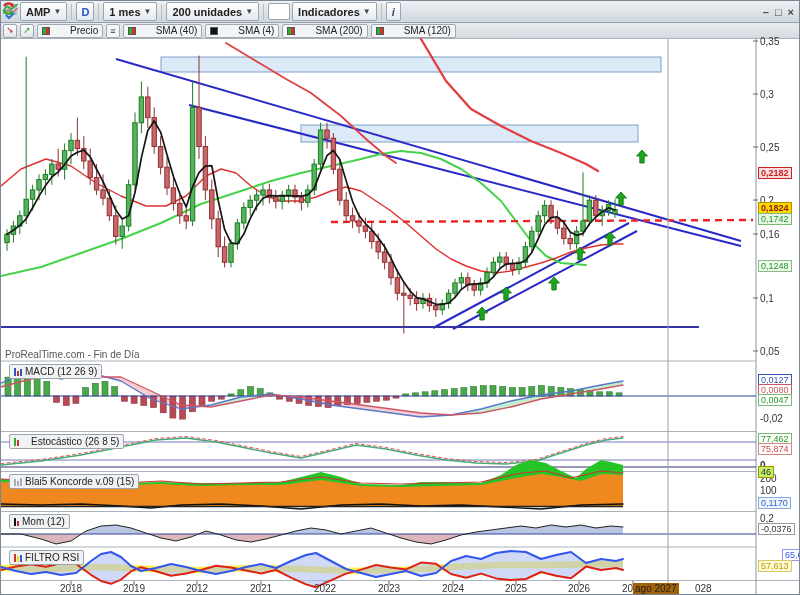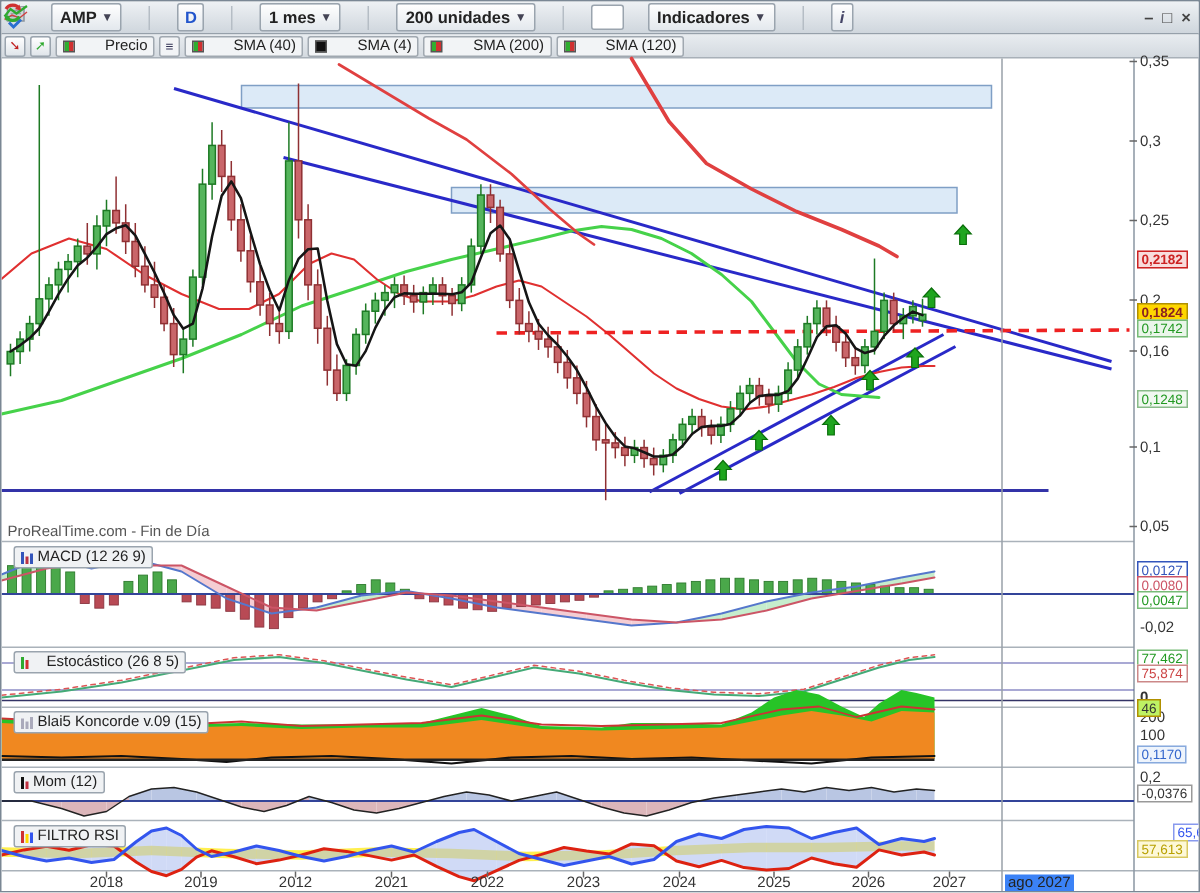--- a/index.html
+++ b/index.html
@@ -1,21 +1,21 @@
 <!DOCTYPE html>
 <html><head>
 <meta charset="utf-8">
 <style>
   html,body{margin:0;padding:0;background:#e8e8e8;}
   #app{position:relative;width:800px;height:595px;background:#ffffff;border:1px solid #7a8794;
        font-family:"Liberation Sans",sans-serif;overflow:hidden;box-sizing:border-box;}
   
   #titlebar{position:absolute;left:0;top:0;width:800px;height:22px;
     background:linear-gradient(#eef1f4,#cfd6dd);border-bottom:1px solid #96a0aa;
-    display:flex;align-items:center;gap:16px;padding:0 3px;box-sizing:border-box;font-size:11px;color:#222;}
+    display:flex;align-items:center;gap:2px;padding:0 3px;box-sizing:border-box;font-size:11px;color:#222;}
   .tbtn{display:flex;align-items:center;gap:3px;background:linear-gradient(#ffffff,#e3e8ed);
     border:1px solid #9aa4ae;border-radius:2px;padding:1px 5px;height:15px;font-weight:bold;cursor:default;}
   .caret{font-size:8px;color:#445;}
   .tsep{width:1px;height:16px;background:#b5bdc5;margin:0 2px;}
   #win-controls{margin-left:auto;display:flex;align-items:center;gap:6px;padding-right:4px;
     font-weight:bold;color:#444;font-size:11px;}
   #win-controls span{cursor:default;}
   
   #legendrow{position:absolute;left:0;top:22px;width:800px;height:16px;
     background:linear-gradient(#e8ecf0,#d4dae0);border-bottom:1px solid #a8b0b8;
@@ -31,21 +31,21 @@
   .panel-label{position:absolute;display:flex;align-items:center;gap:3px;background:#f0f2f4;
     border:1px solid #9aa4ae;border-radius:2px;padding:0 4px;height:13px;font-size:10px;color:#222;z-index:6;}
   .ind-ico{display:inline-flex;align-items:flex-end;gap:1px;height:8px;}
   .ind-ico i{display:block;width:2px;}
   #watermark{position:absolute;left:4px;top:348px;font-size:10px;color:#555;z-index:6;}
   
   .ax{position:absolute;left:759px;font-size:10px;color:#333;z-index:6;}
   .vbox{position:absolute;left:757px;font-size:9px;z-index:7;border:1px solid;padding:0 2px;background:#fff;line-height:10px;}
   
   .yr{position:absolute;top:582px;font-size:10px;color:#333;z-index:6;transform:translateX(-50%);}
-  #ago{position:absolute;left:669px;top:582px;background:#3b82f6;color:#222;font-size:10px;
+  #ago{position:absolute;left:632px;top:582px;background:#a16207;color:#222;font-size:10px;
     padding:0 2px;z-index:7;}
   #yr-partial{position:absolute;left:694px;top:582px;font-size:10px;color:#333;z-index:6;}
   svg{position:absolute;left:0;top:0;pointer-events:none;}
 </style>
 </head>
 <body>
 
 <div id="app">
 
   <div id="titlebar">

